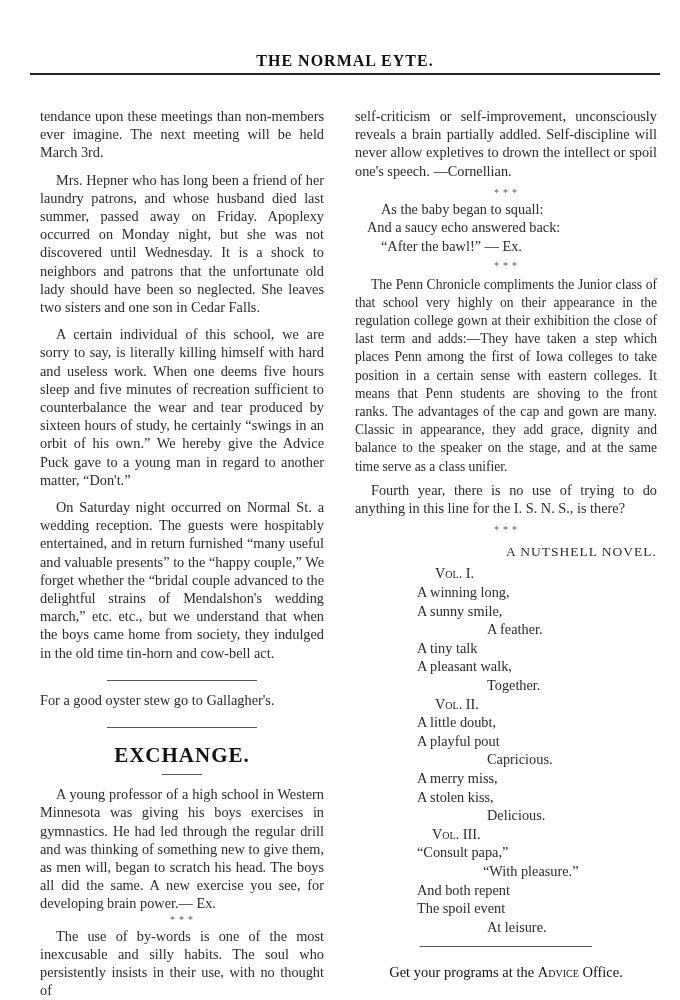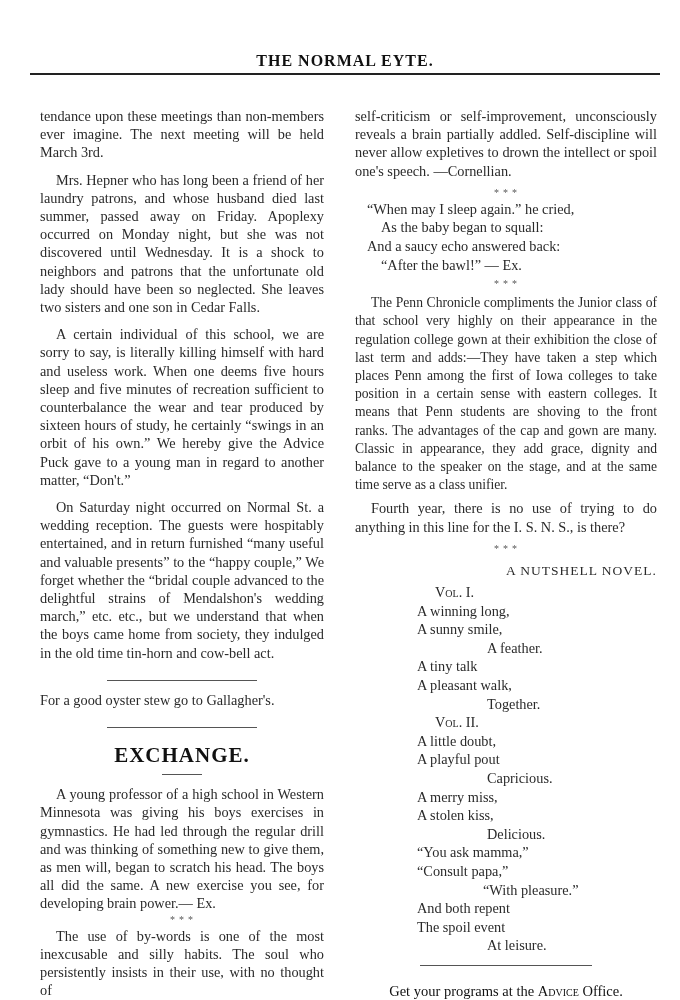--- a/index.html
+++ b/index.html
@@ -64,21 +64,20 @@
   <p class="indent">A young professor of a high school in Western Minnesota was giving his boys exercises in gymnastics.  He had led through the regular drill and was thinking of something new to give them, as men will, began to scratch his head.  The boys all did the same.  A new exercise you see, for developing brain power.— Ex.</p>
   <div class="stars">* * *</div>
   <p class="indent">The use of by-words is one of the most inexcusable and silly habits.  The soul who persistently insists in their use, with no thought of</p>
 </div>
 
 <div class="col col-right">
   <p>self-criticism or self-improvement, unconsciously reveals a brain partially addled.  Self-discipline will never allow expletives to drown the intellect or spoil one's speech. —Cornellian.</p>
   <div style="height:6px"></div>
   <div class="stars">* * *</div>
   <div class="verse" style="padding-left:12px">
-    <div>“When may I sleep again.” he cried,</div>
     <div style="padding-left:14px">As the baby began to squall:</div>
     <div>And a saucy echo answered back:</div>
     <div style="padding-left:14px">“After the bawl!” — Ex.</div>
   </div>
   <div class="stars" style="margin:3px 0">* * *</div>
   <p class="indent" style="font-size:13.6px">The Penn Chronicle compliments the Junior class of that school very highly on their appearance in the regulation college gown at their exhibition the close of last term and adds:—They have taken a step which places Penn among the first of Iowa colleges to take position in a certain sense with eastern colleges.  It means that Penn students are shoving to the front ranks.  The advantages of the cap and gown are many.  Classic in appearance, they add grace, dignity and balance to the speaker on the stage, and at the same time serve as a class unifier.</p>
   <div style="height:5px"></div>
   <p class="indent">Fourth year, there is no use of trying to do anything in this line for the I. S. N. S., is there?</p>
   <div class="stars" style="margin:6px 0">* * *</div>
   <div class="novel-title" style="margin:4px 0 3px">A NUTSHELL NOVEL.</div>
@@ -95,21 +94,21 @@
   <div class="verse">
     <div class="vol" style="padding-left:80px">Vol. II.</div>
     <div style="padding-left:62px">A little doubt,</div>
     <div style="padding-left:62px">A playful pout</div>
     <div style="padding-left:132px">Capricious.</div>
     <div style="padding-left:62px">A merry miss,</div>
     <div style="padding-left:62px">A stolen kiss,</div>
     <div style="padding-left:132px">Delicious.</div>
   </div>
   <div class="verse">
-    <div style="padding-left:62px">“You ask mamma,”</div>
+    <div class="vol" style="padding-left:77px">Vol. III.</div>
     <div style="padding-left:62px">“Consult papa,”</div>
     <div style="padding-left:128px">“With pleasure.”</div>
     <div style="padding-left:62px">And both repent</div>
     <div style="padding-left:62px">The spoil event</div>
     <div style="padding-left:132px">At leisure.</div>
   </div>
   <div style="height:10px"></div>
   <div class="rule-short" style="width:172px"></div>
   <div style="height:16px"></div>
   <div class="ad"><span>Get your programs at the </span><span class="sc">Advice</span><span> Office.</span></div>

